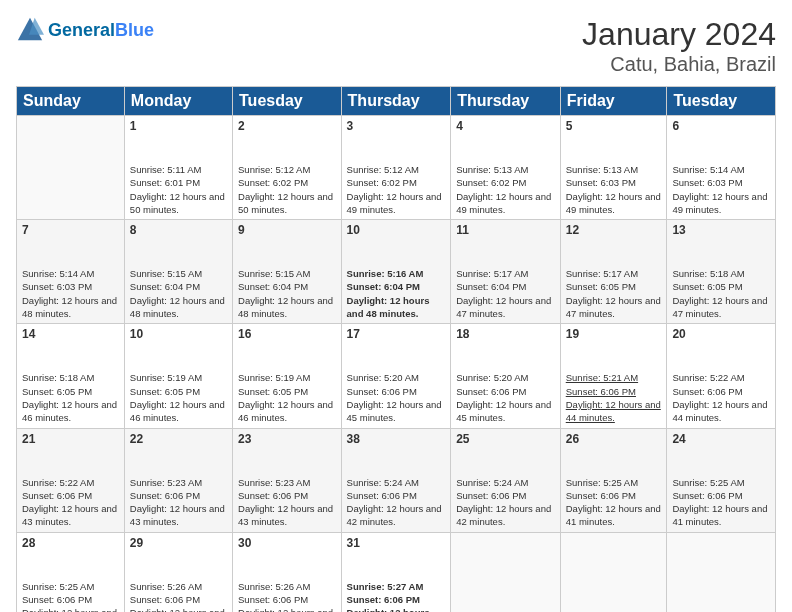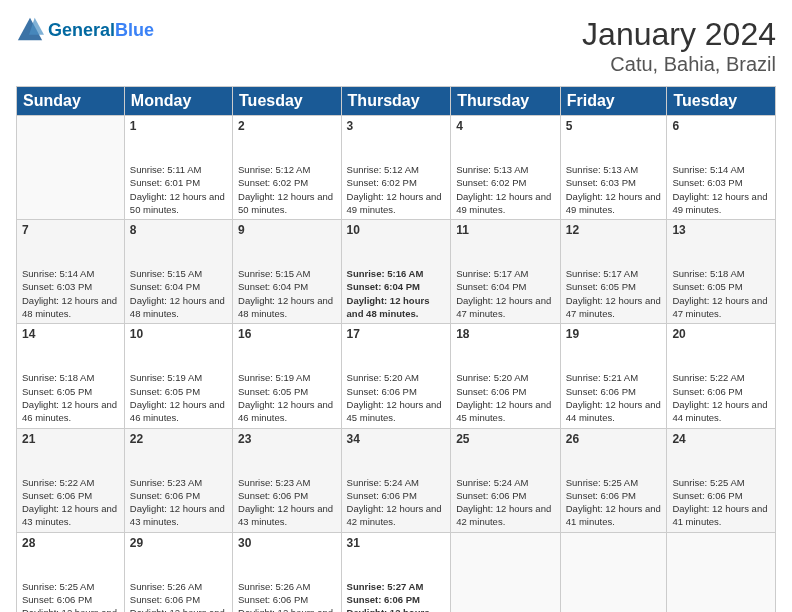--- a/index.html
+++ b/index.html
@@ -240,21 +240,21 @@
 Daylight: 12 hours and 45 minutes.</div>
           </td>
           <td>
             <span class="day-num">18</span>
             <div class="day-info" style="white-space: pre-line;">Sunrise: 5:20 AM
 Sunset: 6:06 PM
 Daylight: 12 hours and 45 minutes.</div>
           </td>
           <td>
             <span class="day-num">19</span>
-            <div class="day-info" style="white-space: pre-line;">Sunrise: 5:21 AM
+            <div class="day-info" style="white-space: pre-line; text-decoration: underline;">Sunrise: 5:21 AM
 Sunset: 6:06 PM
 Daylight: 12 hours and 44 minutes.</div>
           </td>
           <td>
             <span class="day-num">20</span>
             <div class="day-info" style="white-space: pre-line;">Sunrise: 5:22 AM
 Sunset: 6:06 PM
 Daylight: 12 hours and 44 minutes.</div>
           </td>
         </tr>
@@ -271,21 +271,21 @@
 Sunset: 6:06 PM
 Daylight: 12 hours and 43 minutes.</div>
           </td>
           <td>
             <span class="day-num">23</span>
             <div class="day-info" style="white-space: pre-line;">Sunrise: 5:23 AM
 Sunset: 6:06 PM
 Daylight: 12 hours and 43 minutes.</div>
           </td>
           <td>
-            <span class="day-num">34</span>
+            <span class="day-num">38</span>
             <div class="day-info" style="white-space: pre-line;">Sunrise: 5:24 AM
 Sunset: 6:06 PM
 Daylight: 12 hours and 42 minutes.</div>
           </td>
           <td>
             <span class="day-num">25</span>
             <div class="day-info" style="white-space: pre-line;">Sunrise: 5:24 AM
 Sunset: 6:06 PM
 Daylight: 12 hours and 42 minutes.</div>
           </td>

